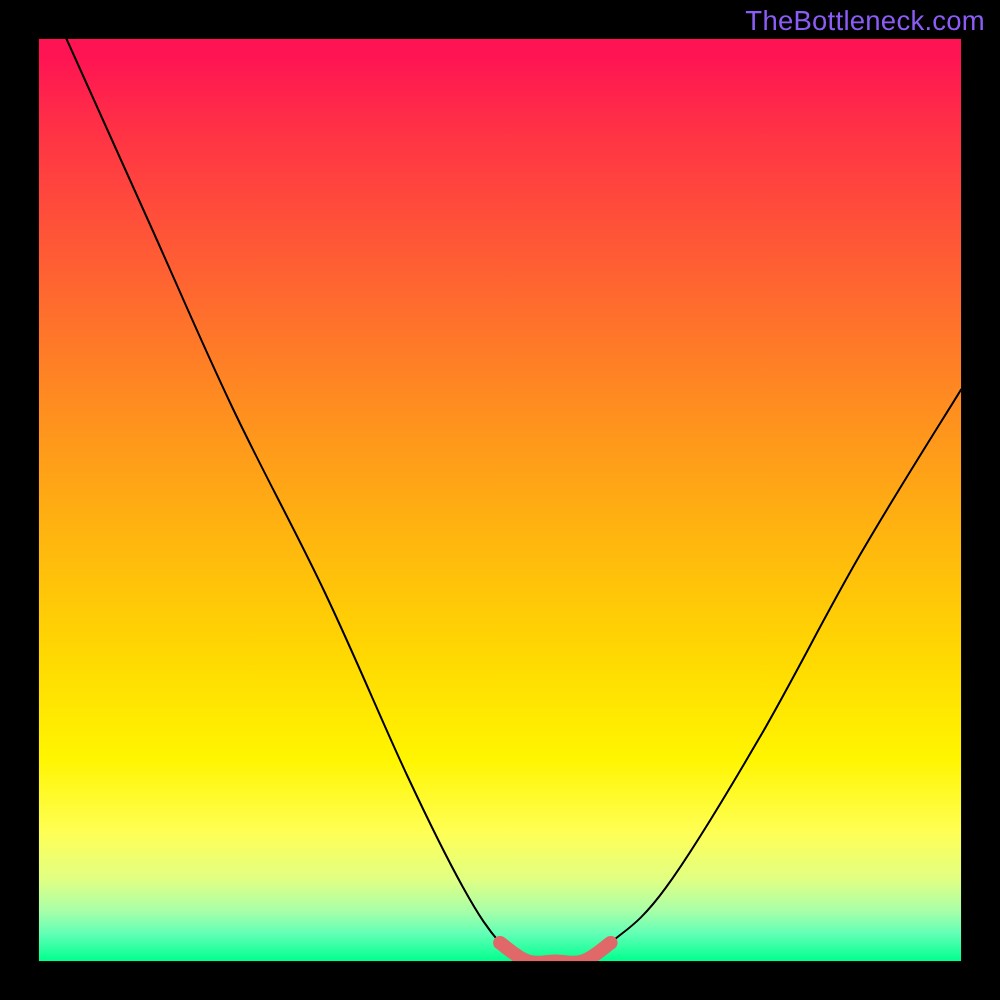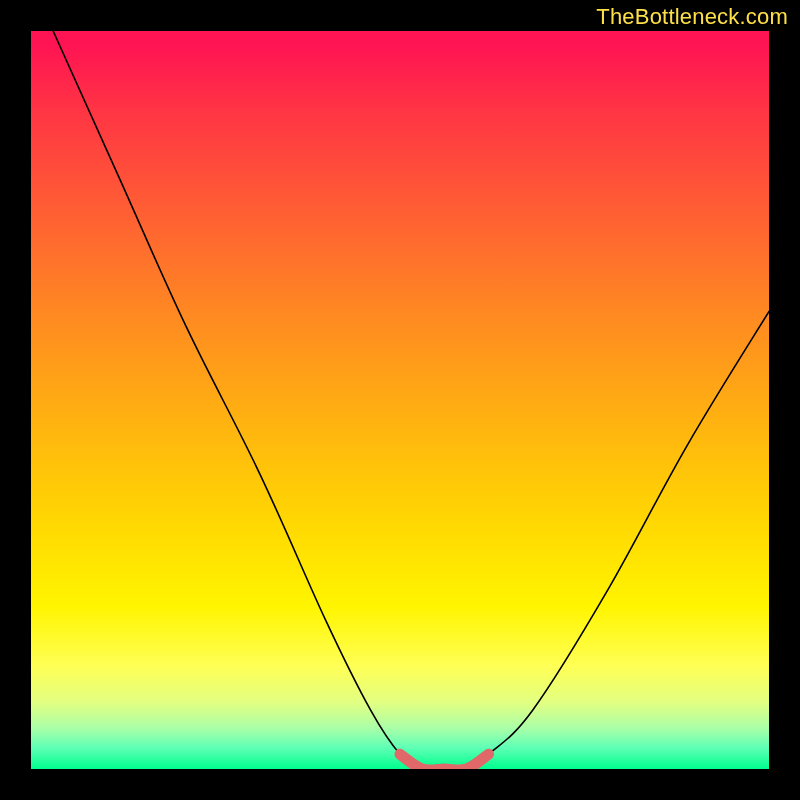--- a/index.html
+++ b/index.html
@@ -14,21 +14,21 @@
   .outer {
     position: relative;
     width: 800px;
     height: 800px;
     background: #000;
   }
   .watermark {
     position: absolute;
     top: 4px;
     right: 12px;
-    color: #fde047;
+    color: #8b5cf6;
     font-size: 22px;
     font-weight: 500;
     letter-spacing: 0.2px;
     z-index: 10;
   }
   .plotbox {
     position: absolute;
     left: 31px;
     top: 31px;
     width: 738px;

